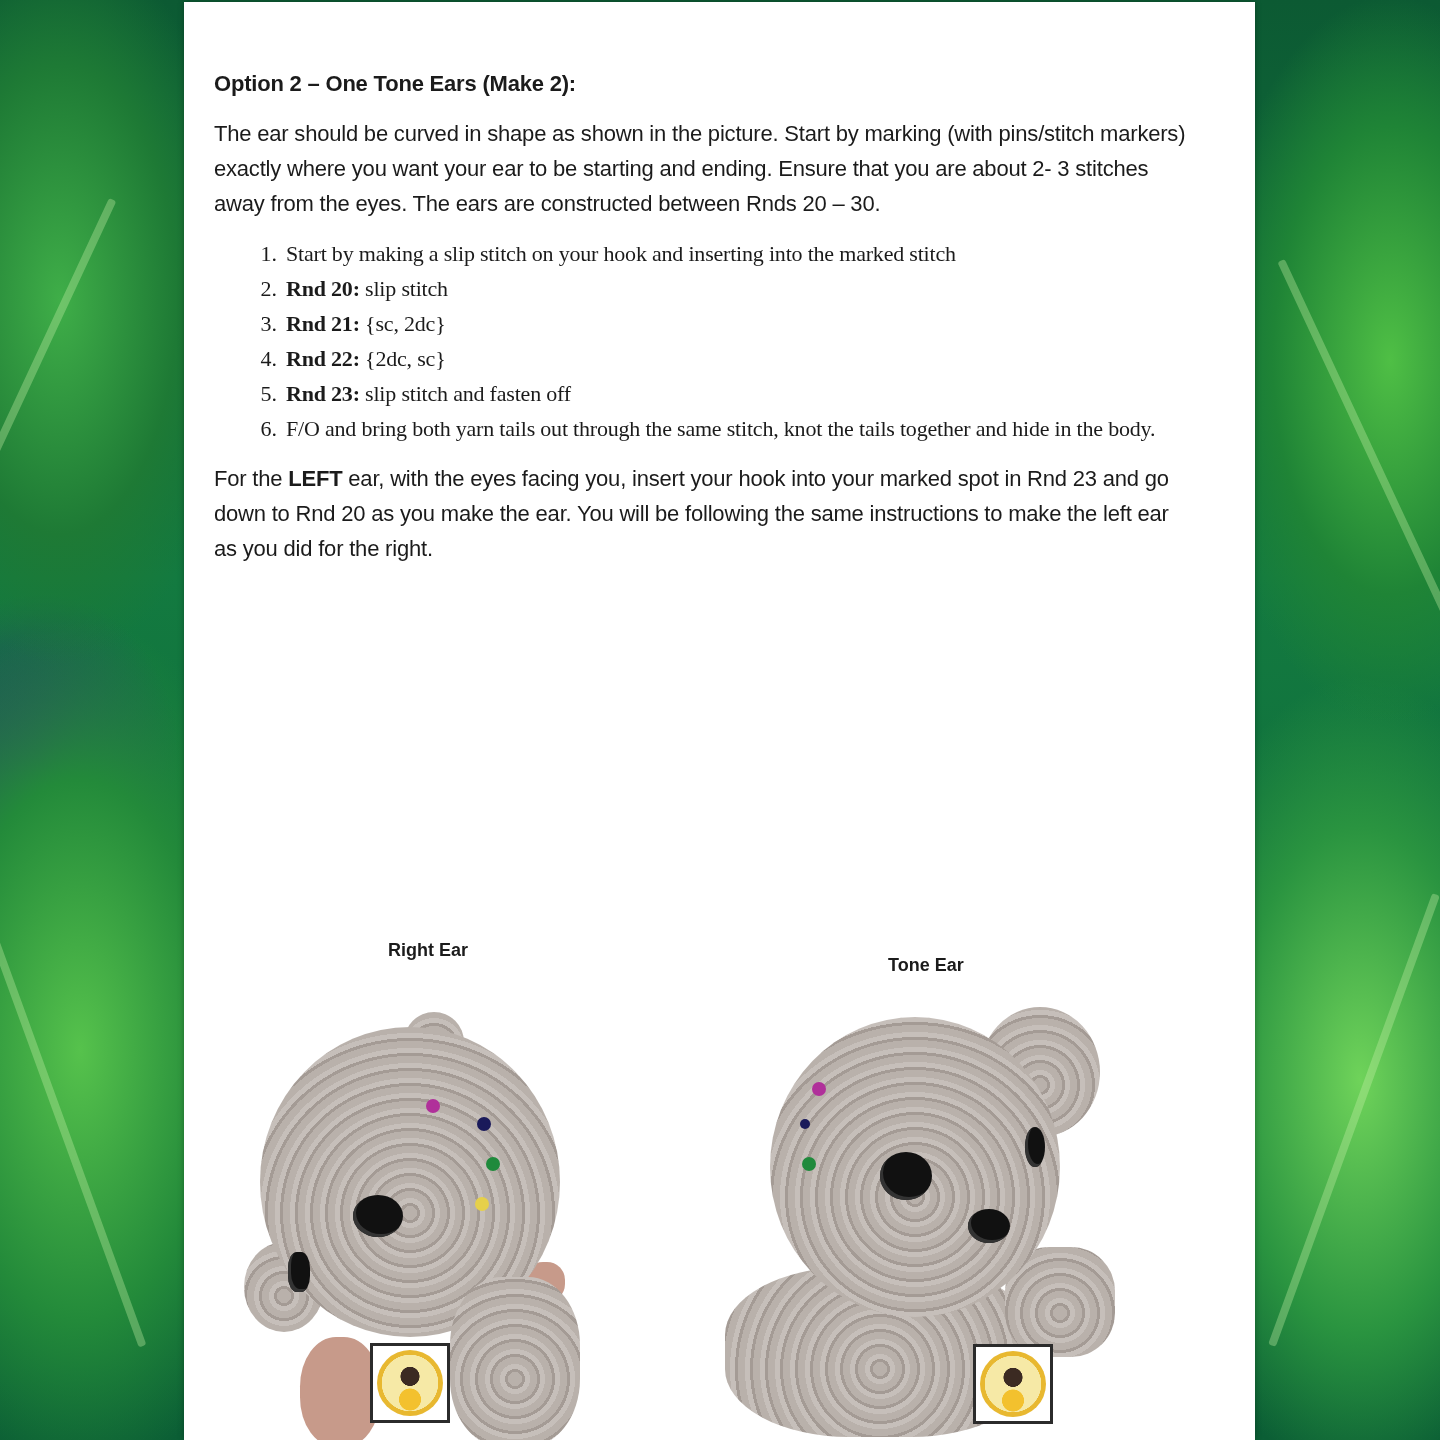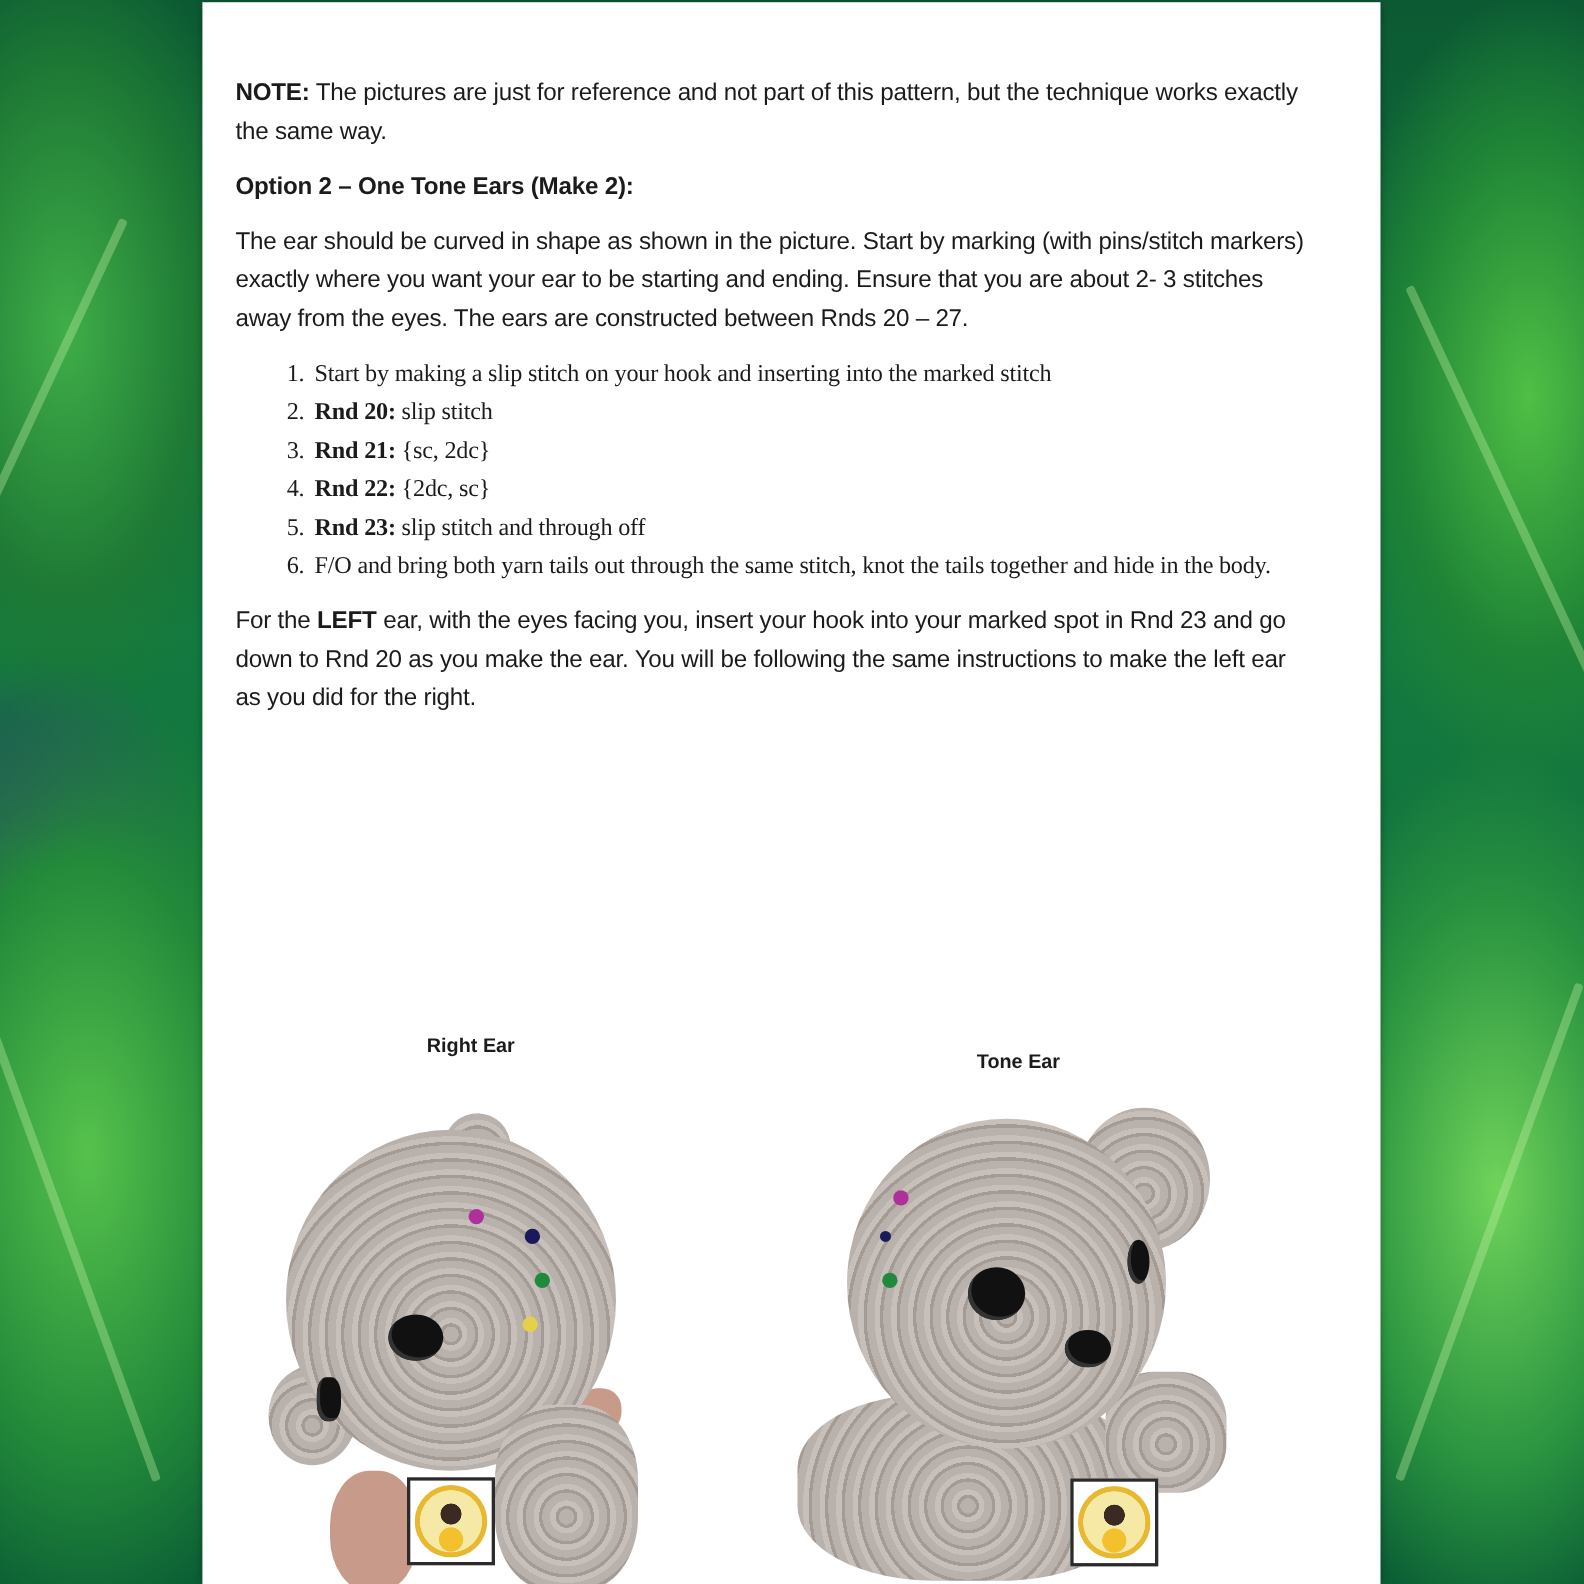--- a/index.html
+++ b/index.html
@@ -50,29 +50,28 @@
 
 <div class="bg">
   <div class="vein" style="left:20px;top:180px;width:8px;height:420px;transform:rotate(25deg);"></div>
   <div class="vein" style="left:60px;top:900px;width:8px;height:460px;transform:rotate(-20deg);"></div>
   <div class="vein" style="left:1370px;top:240px;width:8px;height:440px;transform:rotate(-25deg);"></div>
   <div class="vein" style="left:1350px;top:880px;width:8px;height:480px;transform:rotate(20deg);"></div>
 </div>
 
 <div class="page">
   <div class="text" style="top:64px;">
-    <p><b>NOTE:</b><span> The pictures are just for reference and not part of this pattern, but the technique works exactly the same way.</span></p>
     <h3>Option 2 – One Tone Ears (Make 2):</h3>
-    <p>The ear should be curved in shape as shown in the picture. Start by marking (with pins/stitch markers) exactly where you want your ear to be starting and ending. Ensure that you are about 2- 3 stitches away from the eyes. The ears are constructed between Rnds 20 – 27.</p>
+    <p>The ear should be curved in shape as shown in the picture. Start by marking (with pins/stitch markers) exactly where you want your ear to be starting and ending. Ensure that you are about 2- 3 stitches away from the eyes. The ears are constructed between Rnds 20 – 30.</p>
     <ol>
       <li><b></b><span>Start by making a slip stitch on your hook and inserting into the marked stitch</span></li>
       <li><b>Rnd 20:</b><span> slip stitch</span></li>
       <li><b>Rnd 21:</b><span> {sc, 2dc}</span></li>
       <li><b>Rnd 22:</b><span> {2dc, sc}</span></li>
-      <li><b>Rnd 23:</b><span> slip stitch and through off</span></li>
+      <li><b>Rnd 23:</b><span> slip stitch and fasten off</span></li>
       <li><b></b><span>F/O and bring both yarn tails out through the same stitch, knot the tails together and hide in the body.</span></li>
     </ol>
     <p><span>For the </span><b>LEFT</b><span> ear, with the eyes facing you, insert your hook into your marked spot in Rnd 23 and go down to Rnd 20 as you make the ear. You will be following the same instructions to make the left ear as you did for the right.</span></p>
   </div>
 
   <div class="caption" style="left:204px;top:938px;">Right Ear</div>
   <div class="caption" style="left:704px;top:953px;">Tone Ear</div>
 
   <div class="photo" style="left:56px;top:1005px;width:360px;height:433px;">
     <div class="skin" style="left:60px;top:330px;width:80px;height:110px;"></div>

